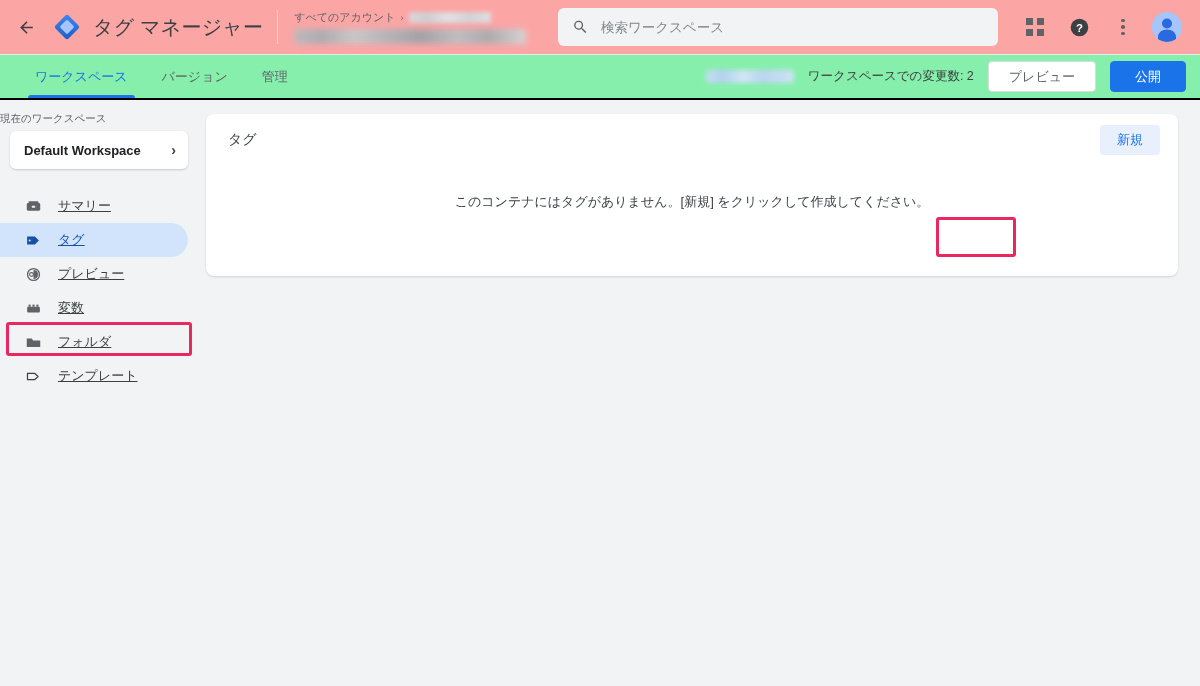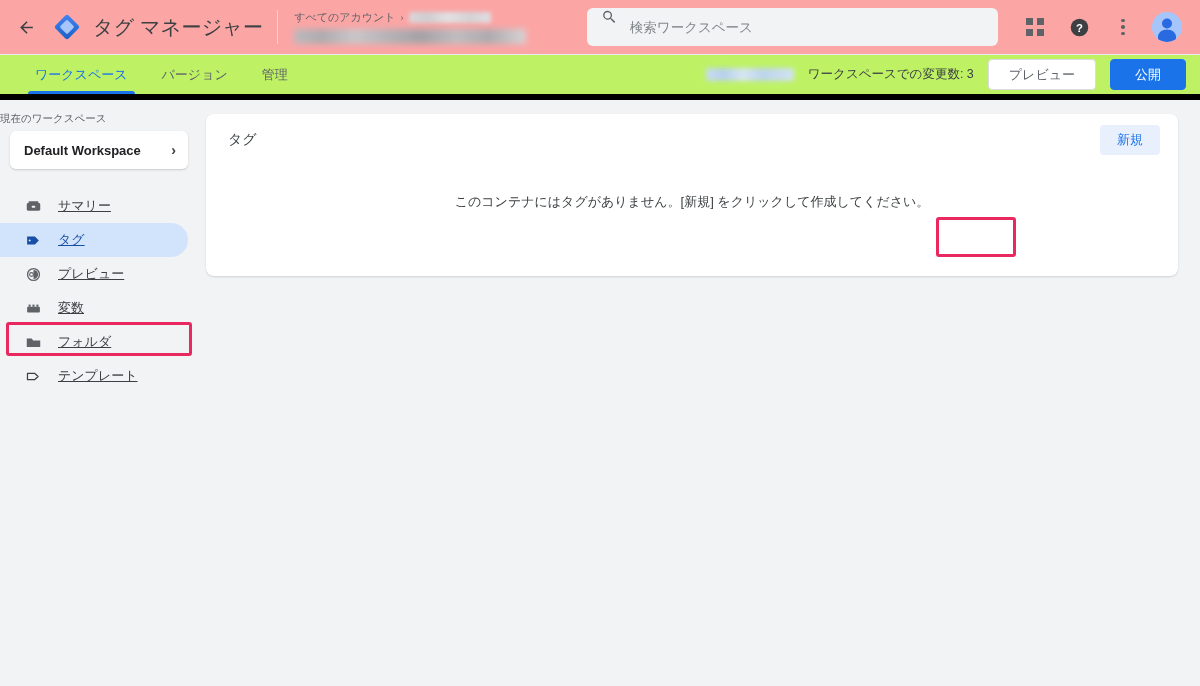--- a/index.html
+++ b/index.html
@@ -43,23 +43,22 @@
   .blur-container {
     width: 232px; height: 15px;
     background: linear-gradient(90deg,#b9bcc0 0%,#a9acb0 12%,#c6c9cc 26%,#b2b5b9 40%,#9fa2a6 55%,#bcbfc2 70%,#a8abaf 84%,#d5d7d9 100%);
     filter: blur(3px); opacity: .95;
   }
 
   .search-wrap { flex: 1 1 auto; display: flex; justify-content: center; padding: 0 18px; }
   .search-box {
     width: 100%; max-width: 524px; height: 38px;
     background: #f1f3f4; border-radius: 6px;
-    display: flex; align-items: flex-start; gap: 12px; padding: 0 14px;
+    display: flex; align-items: center; gap: 12px; padding: 0 14px;
     cursor: text;
-    margin-left: 29px;
   }
   .search-input {
     border: none; outline: none; background: transparent;
     font-family: inherit; font-size: 13.5px; color: #3c4043;
     width: 100%; height: 100%;
   }
   .search-input::placeholder { color: #80868b; }
 
   .top-actions { display: flex; align-items: center; gap: 6px; flex: 0 0 auto; }
   .icon-btn {
@@ -72,23 +71,23 @@
   .dots-v { display: flex; flex-direction: column; gap: 3px; align-items: center; }
   .dots-v i { width: 3.5px; height: 3.5px; border-radius: 50%; background: #5f6368; display: block; }
   .avatar {
     width: 30px; height: 30px; border-radius: 50%;
     background: #a6c5fa; display: flex; align-items: flex-end; justify-content: center;
     overflow: hidden; cursor: pointer;
   }
 
   
   .tabbar {
-    height: 45px; min-height: 45px; background: #bef264;
+    height: 45px; min-height: 45px; background: #86efac;
     display: flex; align-items: stretch; justify-content: space-between;
-    border-bottom: 6px solid #000000; padding: 0 14px 0 0; gap: 28px;
+    border-bottom: 2px solid #000000; padding: 0 14px 0 0; gap: 28px;
   }
   .tabs { display: flex; align-items: stretch; padding-left: 18px; }
   .tab {
     display: flex; align-items: center; padding: 0 17px;
     font-size: 13px; color: #5f6368; position: relative; cursor: pointer; white-space: nowrap;
   }
   .tab.active { color: #1a73e8; }
   .tab.active::after {
     content: ""; position: absolute; left: 10px; right: 10px; bottom: 0;
     height: 3px; background: #1a73e8; border-radius: 3px 3px 0 0;
@@ -260,21 +259,21 @@
       <div class="tab">
         <span>バージョン</span>
       </div>
       <div class="tab">
         <span>管理</span>
       </div>
     </div>
 
     <div class="tabbar-right">
       <div class="blur-badge"></div>
-      <div class="changes-text">ワークスペースでの変更数: 3</div>
+      <div class="changes-text">ワークスペースでの変更数: 2</div>
       <button class="btn btn-outline">プレビュー</button>
       <button class="btn btn-primary">公開</button>
     </div>
   </div>
 
   <div class="body">
 
     <div class="sidebar">
       <div class="ws-label">現在のワークスペース</div>
       <div class="ws-card">

